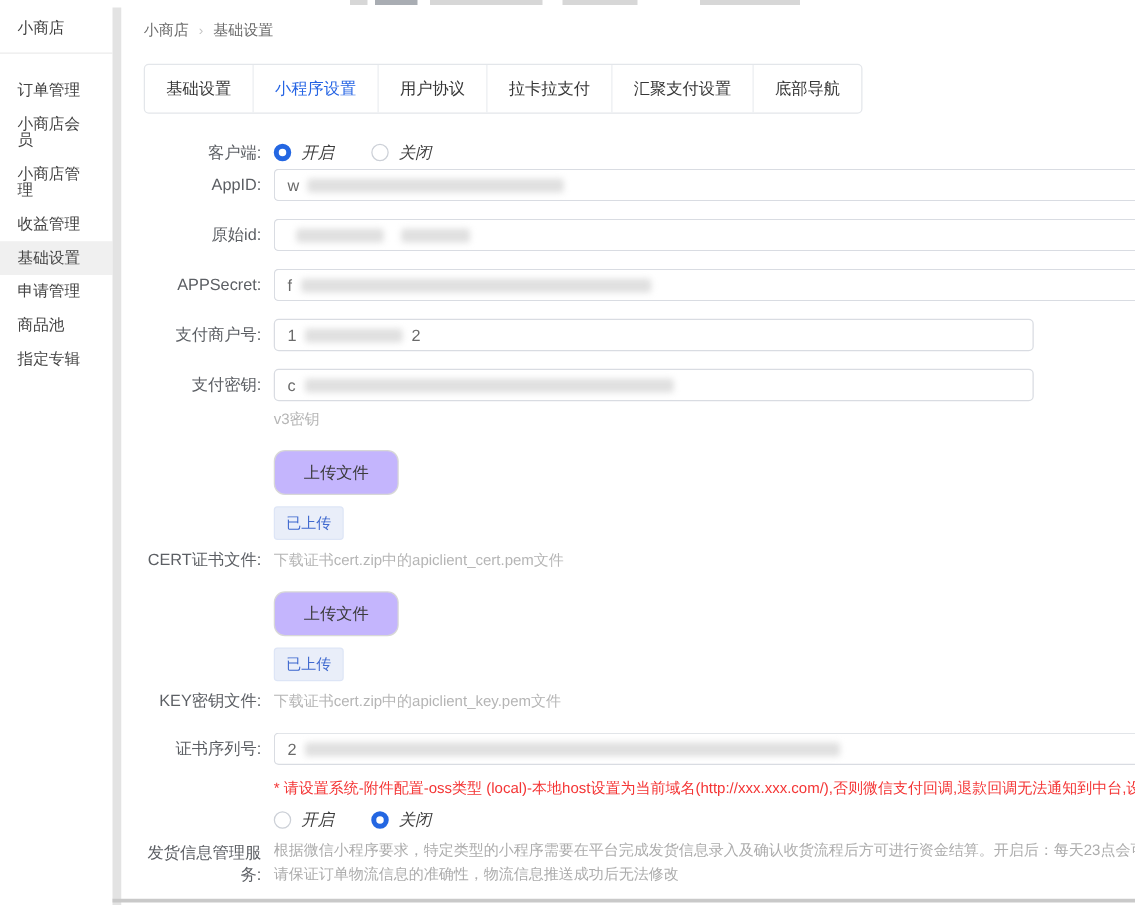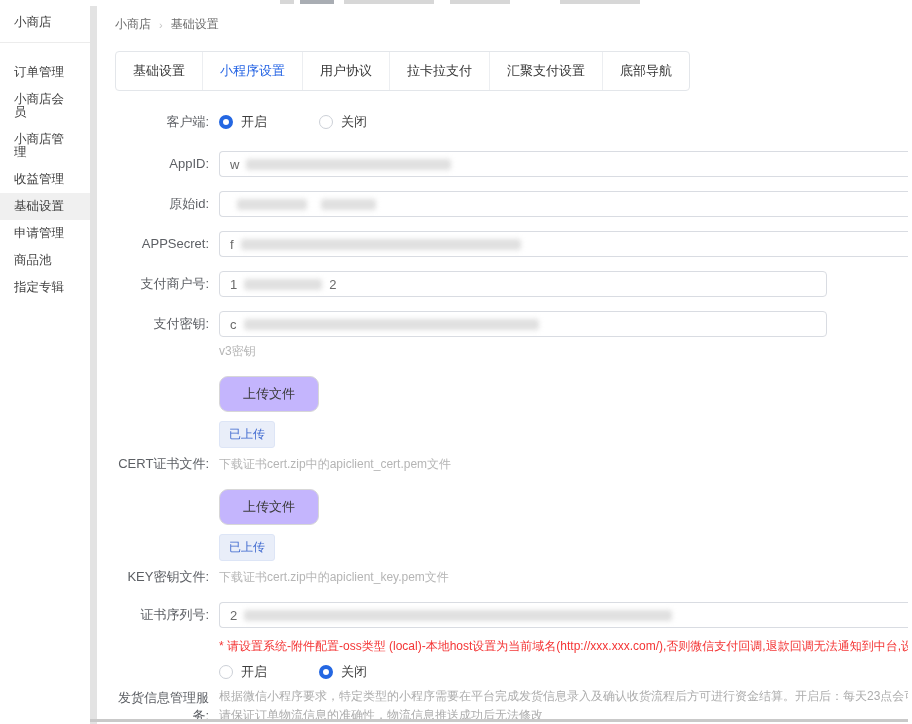--- a/index.html
+++ b/index.html
@@ -42,36 +42,36 @@
   .input { height:26px; border:1px solid #d9dce2; border-radius:4px; display:flex; align-items:center; padding:0 10px; background:#fff; color:#555; font-size:13px; cursor:text; }
   .input.cut { width:690px; border-right:none; border-top-right-radius:0; border-bottom-right-radius:0; }
   .input.mid { width:608px; }
   .blur { display:inline-block; height:11px; background:#c0c0c0; border-radius:2px; filter:blur(2.5px); opacity:.5; margin:0 7px; }
   .pfx { color:#6a6a6a; }
 
   .help { color:#b5b5b5; font-size:12px; }
   .upload-btn { display:inline-block; padding:8px 23px; border:1px solid #d7d7d7; border-radius:9px; background:#c4b5fd; font-size:13px; color:#3a3a3a; cursor:pointer; }
   .tag { display:inline-block; margin-top:9px; padding:4px 9px; background:#e9eef9; border:1px solid #dde5f6; color:#3f69cf; font-size:12px; border-radius:3px; cursor:pointer; }
 
-  .radio-group { display:flex; align-items:center; gap:52px; }
+  .radio-group { display:flex; align-items:center; gap:30px;font-style:italic; }
   .radio-opt { display:flex; align-items:center; cursor:pointer; }
   .radio { width:14px; height:14px; border-radius:50%; background:#fff; }
   .radio.on { border:4.5px solid #2467e2; }
   .radio.off { border:1px solid #ccd0d7; }
   .radio-lbl { margin-left:8px; color:#3e3e3e; font-size:13px; }
 
   .warning { color:#f43535; font-size:12px; margin-top:10px; white-space:nowrap; overflow:hidden; }
 
   .ship-help { margin-top:6px; color:#acacac; font-size:12px; line-height:19px; }
   .ship-help .line { white-space:nowrap; overflow:hidden; }
 
   .bottom-bar { position:absolute; left:90px; right:0; bottom:2px; height:3px; background:#c9c9c9; }
 
   
-  .mb20 { margin-bottom:20px; }
+  .mb20 { margin-bottom:4px; }
   .mb14 { margin-bottom:14px; }
   .mb12 { margin-bottom:12px; }
   .mt6  { margin-top:6px; }
   .mt8  { margin-top:8px; }
   .mt16 { margin-top:16px; }
 </style>
 </head>
 <body>
 
 <div class="page">

